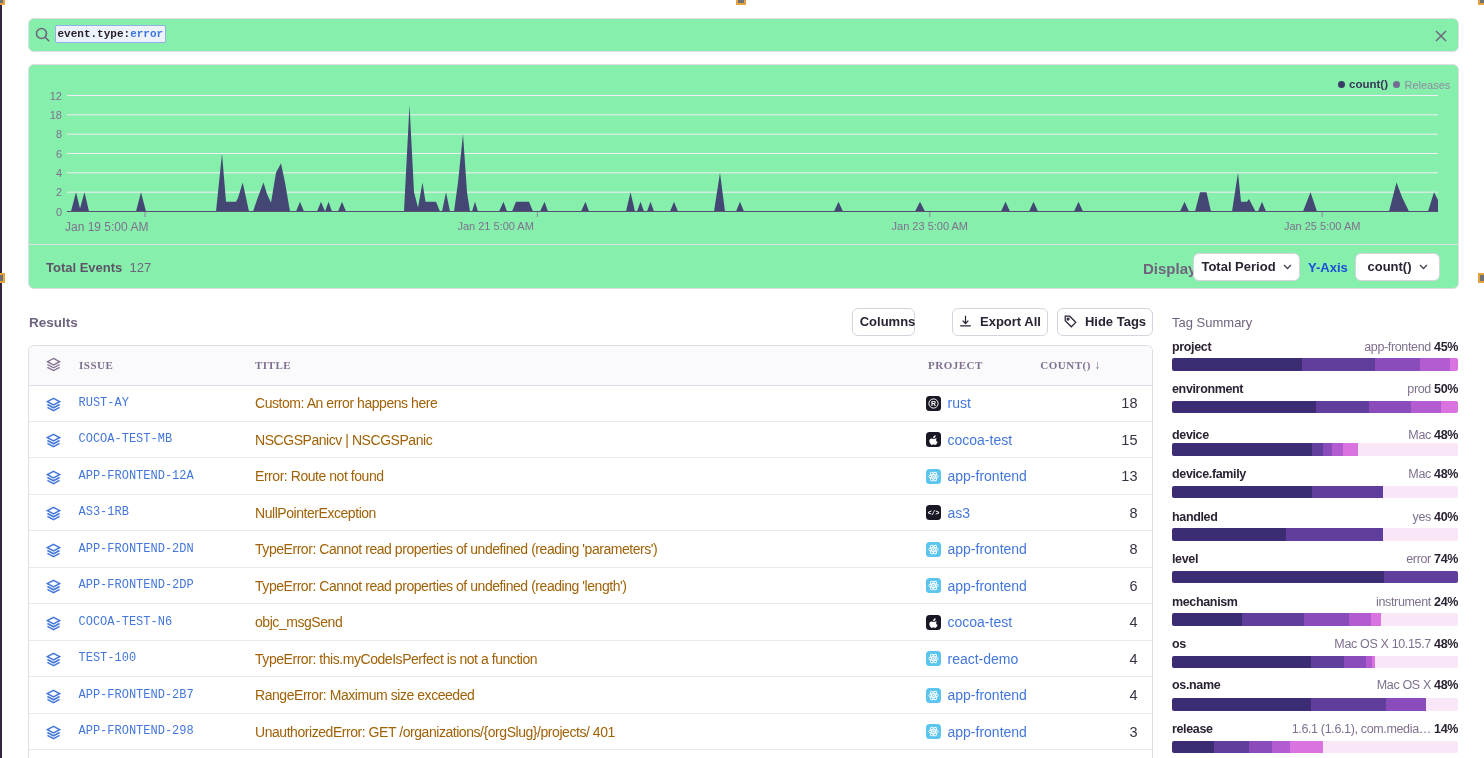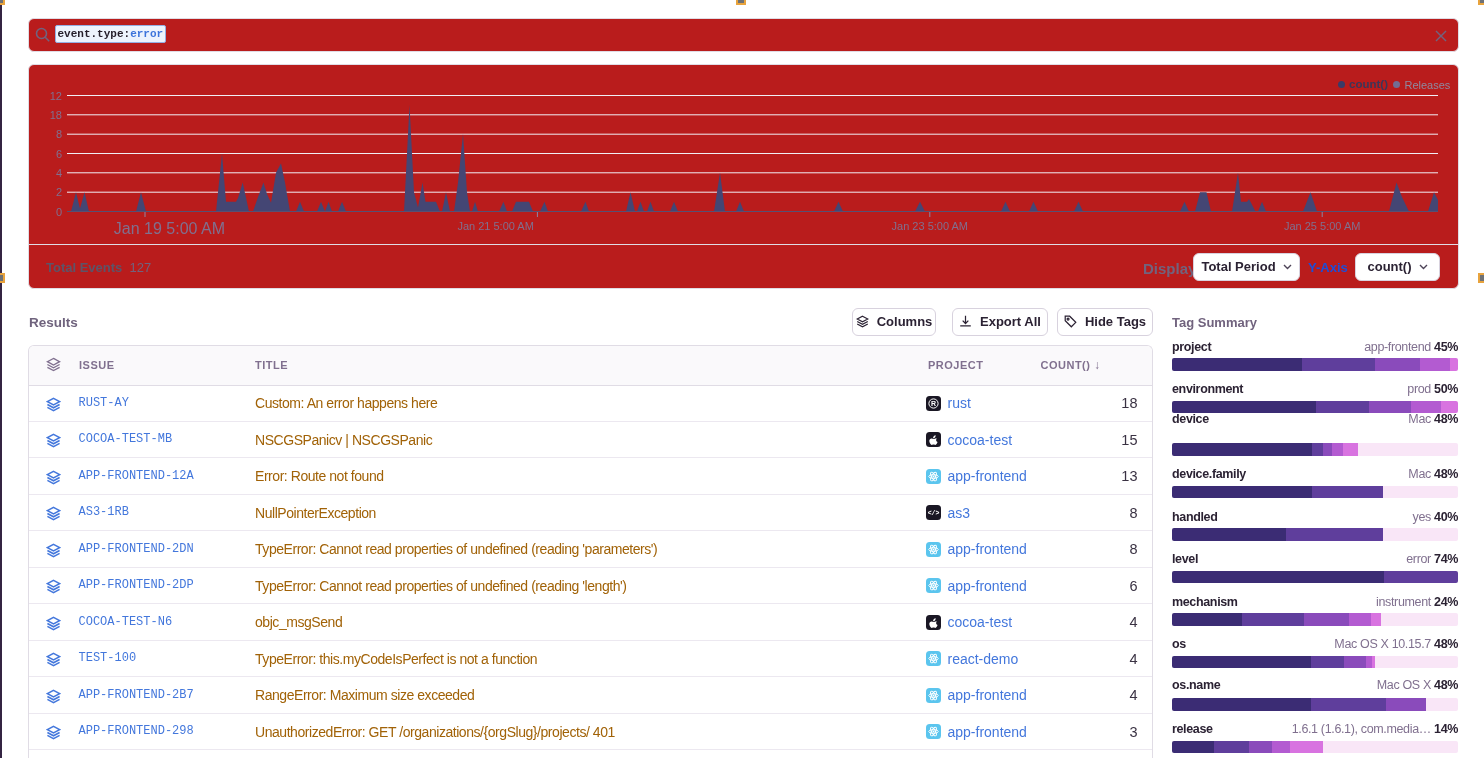--- a/index.html
+++ b/index.html
@@ -1,29 +1,29 @@
 <!DOCTYPE html>
 <html><head>
 <meta charset="utf-8">
 <style>
 * { margin:0; padding:0; box-sizing:border-box; }
 html,body { width:1484px; height:758px; background:#fff; font-family:"Liberation Sans", sans-serif; overflow:hidden; position:relative; }
 .abs { position:absolute; }
-.card { position:absolute; background:#b91c1c; border:1px solid #E0DCE5; border-radius:6px; }
+.card { position:absolute; background:#86efac; border:1px solid #E0DCE5; border-radius:6px; }
 .mono { font-family:"Liberation Mono", monospace; }
 .btn { position:absolute; background:#fff; border:1px solid #D8D2DE; border-radius:6px; display:flex; align-items:center; justify-content:center; font-weight:700; font-size:13px; color:#2B2233; gap:8px; }
 .seg { height:100%; }
 .tagrow { position:absolute; left:1172px; width:286px; }
 .taglabel { display:flex; justify-content:space-between; align-items:baseline; font-size:12.5px; letter-spacing:-0.35px; }
 .tagname { font-weight:700; color:#2B2233; }
 .tagval { color:#80708F; }
 .tagpct { font-weight:700; color:#2B2233; }
 .tagbar { position:absolute; left:1172px; width:286px; height:12.5px; border-radius:2px; overflow:hidden; display:flex; }
 .c1{background:#3B2C74}.c2{background:#5F3E9C}.c3{background:#8A4BBB}.c4{background:#B35BD1}.c5{background:#D873E0}.co{background:#F9E6F7}
-.hdrcell { font-size:11px; font-weight:700; color:#80708F; letter-spacing:0.5px; position:absolute; top:344.5px; line-height:40px; }
+.hdrcell { font-size:11px; font-weight:700; color:#80708F; letter-spacing:0.5px; position:absolute; top:344.5px; line-height:40px;font-family:Liberation Serif, serif; }
 .idlink { font-family:"Liberation Mono", monospace; font-size:12px; color:#4377DC; position:absolute; }
 .title { font-size:14px; color:#a16207; position:absolute; letter-spacing:-0.45px; }
 .projname { font-size:14px; color:#4377DC; position:absolute; }
 .cnt { font-size:14.5px; font-weight:400; color:#3A3243; position:absolute; text-align:right; }
 </style>
 </head>
 <body>
 <div class="abs" style="left:0;top:0;width:1.5px;height:758px;background:#342442;"></div>
 <div class="abs" style="left:-4px;top:-4px;width:9px;height:9px;background:#6E7175;border:2px solid #E8A33D;"></div>
 <div class="abs" style="left:735.5px;top:-4px;width:10px;height:9px;background:#6E7175;border:2px solid #E8A33D;"></div>
@@ -66,37 +66,37 @@
     <line x1="1322.2" y1="212" x2="1322.2" y2="217"></line>
   </g>
 </svg>
 <div class="abs" style="left:20px;top:205.5px;width:42px;text-align:right;font-size:11px;color:#80708F;">0</div>
 <div class="abs" style="left:20px;top:186.2px;width:42px;text-align:right;font-size:11px;color:#80708F;">2</div>
 <div class="abs" style="left:20px;top:166.8px;width:42px;text-align:right;font-size:11px;color:#80708F;">4</div>
 <div class="abs" style="left:20px;top:147.5px;width:42px;text-align:right;font-size:11px;color:#80708F;">6</div>
 <div class="abs" style="left:20px;top:128.2px;width:42px;text-align:right;font-size:11px;color:#80708F;">8</div>
 <div class="abs" style="left:20px;top:108.8px;width:42px;text-align:right;font-size:11px;color:#80708F;">18</div>
 <div class="abs" style="left:20px;top:89.5px;width:42px;text-align:right;font-size:11px;color:#80708F;">12</div>
-<div class="abs" style="left:65px;top:220px;width:160px;text-align:right;font-size:16px;color:#80708F;">Jan 19 5:00 AM</div>
+<div class="abs" style="left:65px;top:220px;width:160px;text-align:left;font-size:12px;color:#80708F;">Jan 19 5:00 AM</div>
 <div class="abs" style="left:457.4px;top:220px;width:160px;text-align:left;font-size:11px;color:#80708F;">Jan 21 5:00 AM</div>
 <div class="abs" style="left:849.8px;top:220px;width:160px;text-align:center;font-size:11px;color:#80708F;">Jan 23 5:00 AM</div>
 <div class="abs" style="left:1242.2px;top:220px;width:160px;text-align:center;font-size:11px;color:#80708F;">Jan 25 5:00 AM</div>
 <div class="abs" style="left:29px;top:244px;width:1429px;height:1px;background:#E0DCE5;"></div>
 <div class="abs" style="left:46px;top:259.5px;font-size:13px;font-weight:700;color:#5D5468;">Total Events&nbsp;&nbsp;<span style="font-weight:400;color:#71637E;">127</span></div>
 <div class="abs" style="left:1143px;top:260px;font-size:15px;font-weight:600;color:#71637E;">Display</div>
 <div class="btn" style="left:1193px;top:252.5px;width:107px;height:28px;gap:7px;">Total Period <svg width="9" height="6" viewBox="0 0 9 6" fill="none" stroke="#4E4458" stroke-width="1.4">
       <path d="M1 1 L4.5 4.5 L8 1"></path>
     </svg></div>
 <div class="abs" style="left:1308px;top:260px;font-size:13px;font-weight:600;color:#1d4ed8;">Y-Axis</div>
 <div class="btn" style="left:1355px;top:252.5px;width:85px;height:28px;gap:7px;">count() <svg width="9" height="6" viewBox="0 0 9 6" fill="none" stroke="#4E4458" stroke-width="1.4">
       <path d="M1 1 L4.5 4.5 L8 1"></path>
     </svg></div>
 
 <div class="abs" style="left:29px;top:315px;font-size:13.5px;font-weight:700;color:#6F637D;">Results</div>
-<div class="btn" style="left:852px;top:308px;width:84px;height:27.5px;">
+<div class="btn" style="left:852px;top:308px;width:63px;height:27.5px;">
   <svg width="13" height="13" viewBox="0 0 16 16" fill="none" stroke="#2B2233" stroke-width="1.5">
       <path d="M8 1.5 L14.5 5 L8 8.5 L1.5 5 Z"></path>
       <path d="M1.5 8 L8 11.5 L14.5 8"></path>
       <path d="M1.5 11 L8 14.5 L14.5 11"></path>
     </svg>
   <span>Columns</span>
 </div>
 <div class="btn" style="left:952px;top:308px;width:96px;height:27.5px;">
   <svg width="13" height="13" viewBox="0 0 16 16" fill="none" stroke="#2B2233" stroke-width="1.5">
       <path d="M8 1 L8 10 M4.5 7 L8 10.5 L11.5 7 M1.5 13.5 L14.5 13.5"></path>
@@ -288,21 +288,21 @@
     <g fill="none" stroke="#fff" stroke-width="0.9">
       <ellipse cx="7.5" cy="7.5" rx="4.8" ry="1.9"></ellipse>
       <ellipse cx="7.5" cy="7.5" rx="4.8" ry="1.9" transform="rotate(60 7.5 7.5)"></ellipse>
       <ellipse cx="7.5" cy="7.5" rx="4.8" ry="1.9" transform="rotate(120 7.5 7.5)"></ellipse>
     </g>
     <circle cx="7.5" cy="7.5" r="1" fill="#fff"></circle>
   </svg>
 <div class="projname" style="left:947.5px;top:723.8px;">app-frontend</div>
 <div class="cnt" style="left:1053px;top:723.8px;width:84.5px;">3</div>
 
-<div class="abs" style="left:1172px;top:315px;font-size:13px;font-weight:700;color:#71637E;">Tag Summary</div>
+<div class="abs" style="left:1172px;top:315px;font-size:13px;font-weight:400;color:#71637E;">Tag Summary</div>
 <div class="tagrow taglabel" style="top:339.5px;">
     <span class="tagname">project</span>
     <span><span class="tagval">app-frontend </span><span class="tagpct">45%</span></span>
   </div>
 <div class="tagbar" style="top:358.2px;">
     <div class="seg c1" style="width:130.4px;"></div>
     <div class="seg c2" style="width:72.9px;"></div>
     <div class="seg c3" style="width:44.3px;"></div>
     <div class="seg c4" style="width:30.9px;"></div>
     <div class="seg c5" style="width:7.4px;"></div>
@@ -311,21 +311,21 @@
     <span class="tagname">environment</span>
     <span><span class="tagval">prod </span><span class="tagpct">50%</span></span>
   </div>
 <div class="tagbar" style="top:400.7px;">
     <div class="seg c1" style="width:144.4px;"></div>
     <div class="seg c2" style="width:52.3px;"></div>
     <div class="seg c3" style="width:42.3px;"></div>
     <div class="seg c4" style="width:30.3px;"></div>
     <div class="seg c5" style="width:16.6px;"></div>
   </div>
-<div class="tagrow taglabel" style="top:412px;gap:40px;">
+<div class="tagrow taglabel" style="top:428px;gap:40px;">
     <span class="tagname">device</span>
     <span><span class="tagval">Mac </span><span class="tagpct">48%</span></span>
   </div>
 <div class="tagbar" style="top:443.2px;">
     <div class="seg c1" style="width:140.1px;"></div>
     <div class="seg c2" style="width:11.2px;"></div>
     <div class="seg c3" style="width:8.6px;"></div>
     <div class="seg c4" style="width:11.2px;"></div>
     <div class="seg c5" style="width:14.6px;"></div>
     <div class="seg co" style="width:100.4px;"></div>

